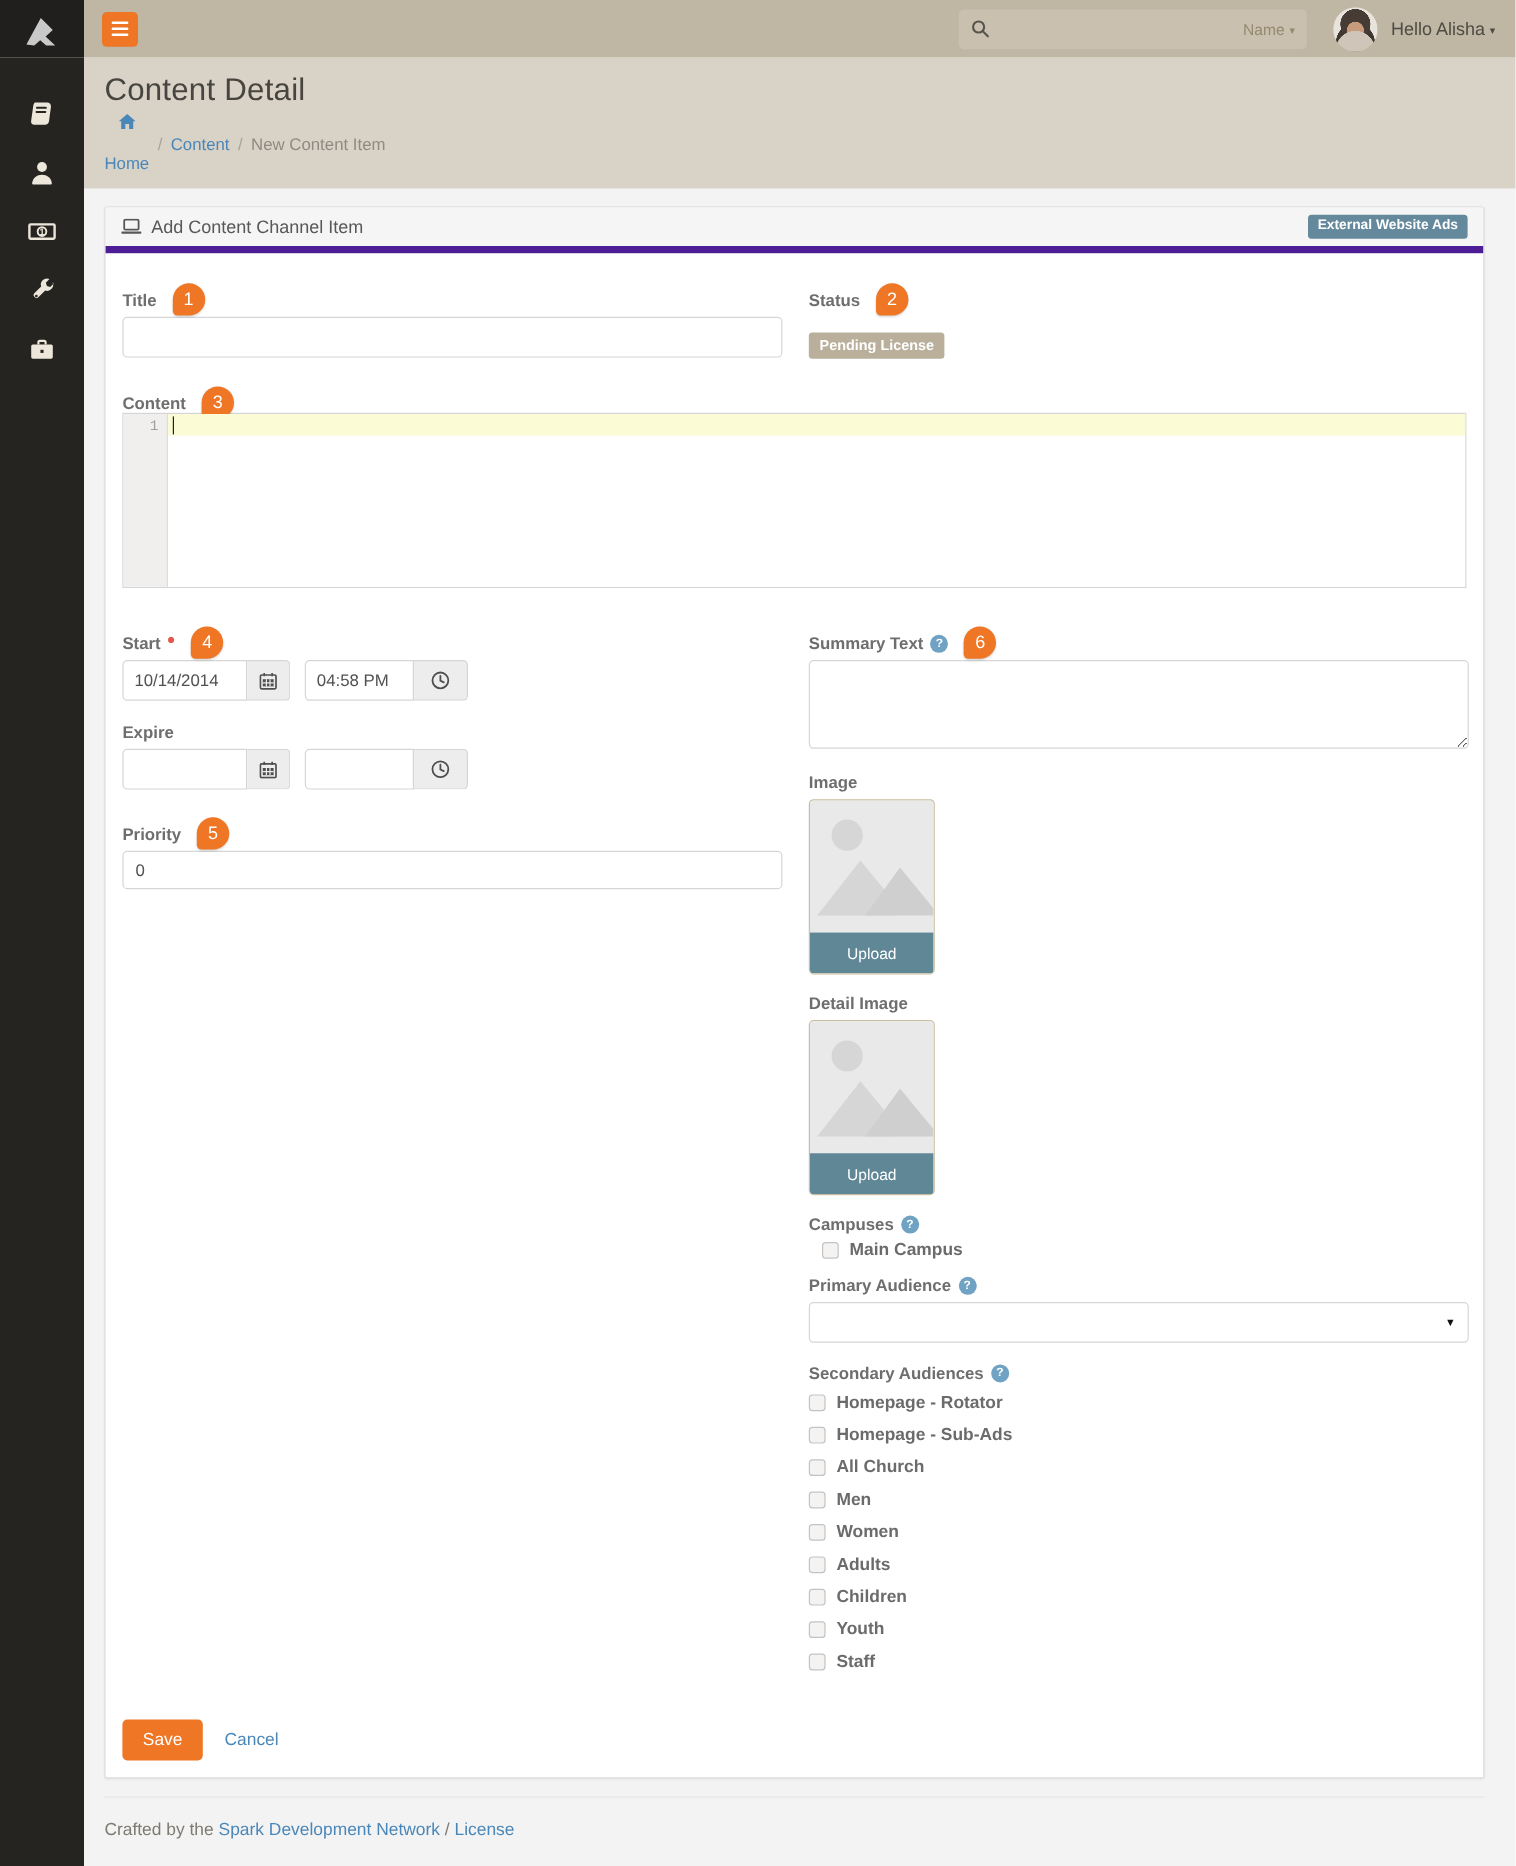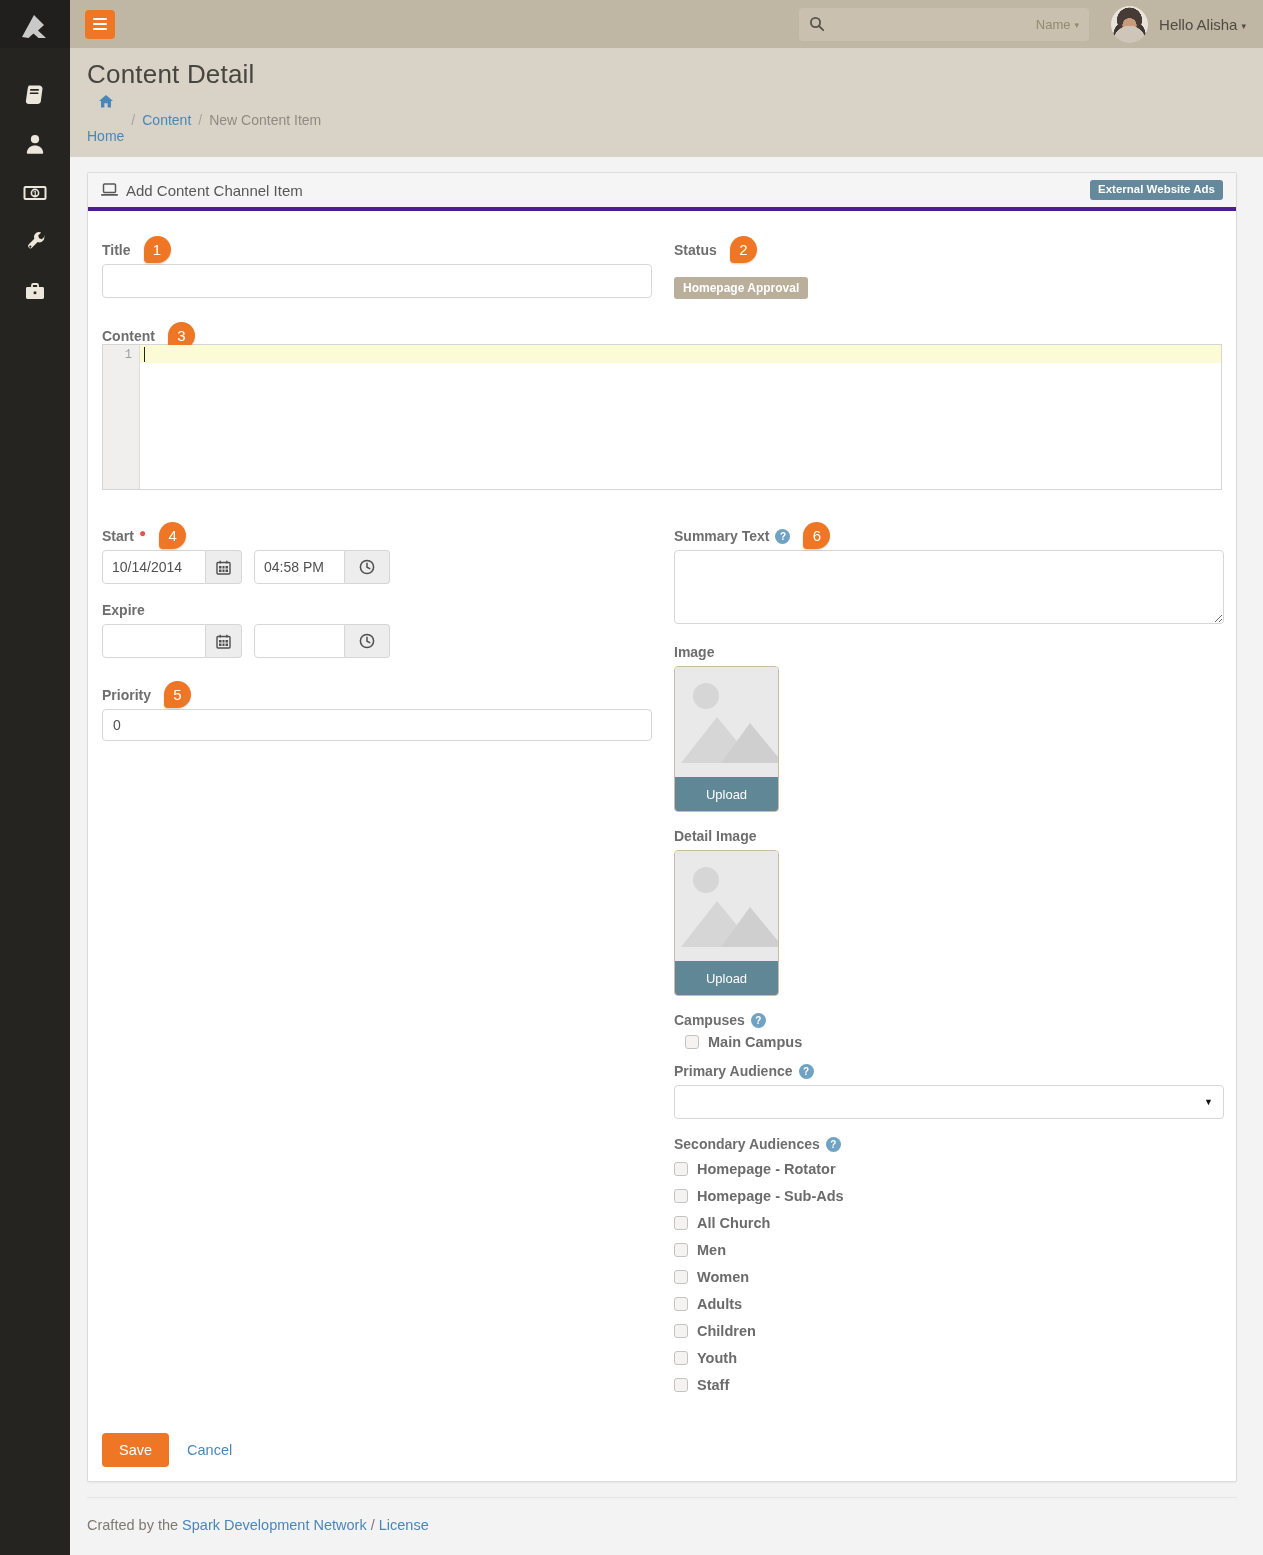--- a/index.html
+++ b/index.html
@@ -45,21 +45,21 @@
   .page-head { background:#d9d2c6; padding:9px 26px 13px 17px; }
   .page-title { margin:2px 0 5px; font-size:26px; font-weight:400; color:#474540; letter-spacing:.2px; }
   .breadcrumb { display:flex; align-items:center; gap:7px; font-size:14px; color:#8f8b82; }
   .breadcrumb a { color:#4a87b9; text-decoration:none; cursor:pointer; display:flex; align-items:center; gap:20px;flex-direction:column; }
   .crumb-sep { color:#a9a49a; }
 
   .page-body { flex:1; padding:15px 26px 0 17px; }
 
   
   .panel { background:#fff; border:1px solid #dcdcdc; border-radius:2px; box-shadow:0 1px 2px rgba(0,0,0,.05); }
-  .panel-heading { height:38px; background:#f5f5f5; border-bottom:4px solid #4c1d95;
+  .panel-heading { height:38px; background:#f5f5f5; border-bottom:6px solid #4c1d95;
     display:flex; align-items:center; padding:0 13px; }
   .panel-title { font-size:15px; color:#585858; display:flex; align-items:center; gap:8px; }
   .panel-badge { margin-left:auto; background:#64899c; color:#fff; font-size:11.5px; font-weight:bold;
     padding:4px 8px; border-radius:3px; line-height:1; }
   .panel-body { padding:20px 14px 14px; }
 
   
   .form-label { font-size:14px; font-weight:600; color:#6e6e6e; display:flex; align-items:flex-end; gap:6px; margin:0 0 6px; }
   .marker { width:27px; height:27px; flex:none; background:#ee7624; border-radius:50% 50% 50% 4px;
     color:#fff; font-size:15px; font-weight:400; display:inline-flex; align-items:center; justify-content:center;
@@ -231,21 +231,21 @@
                 <span>Title</span>
                 <span class="marker">1</span>
               </div>
               <input class="text-input" value="" style="">
             </div>
             <div class="col">
               <div class="form-label">
                 <span>Status</span>
                 <span class="marker">2</span>
               </div>
-              <span class="status-badge">Homepage Approval</span>
+              <span class="status-badge">Pending License</span>
             </div>
           </div>
 
           <div class="form-label" style="margin-bottom:0;">
             <span>Content</span>
             <span class="marker">3</span>
           </div>
           <div class="editor">
             <div class="gutter"><span>1</span></div>
             <div class="code-area">

